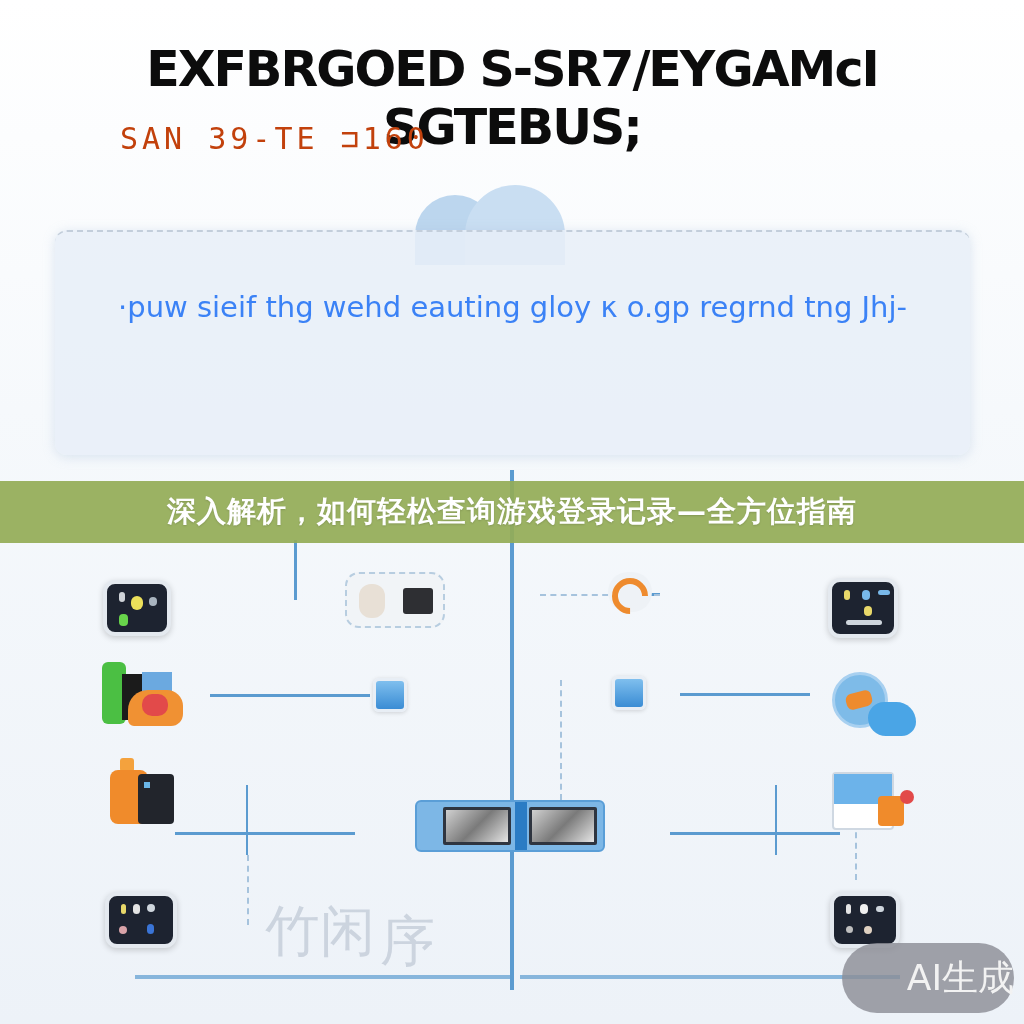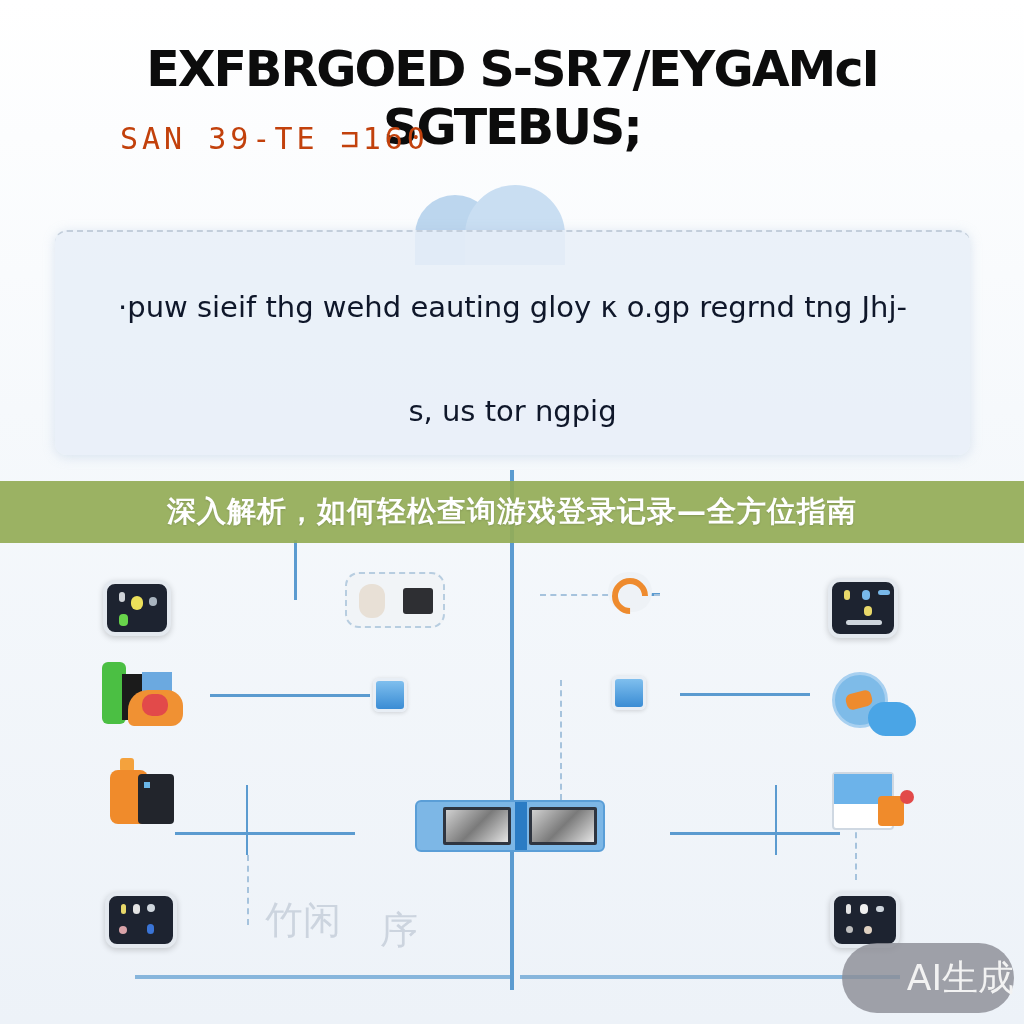--- a/index.html
+++ b/index.html
@@ -28,21 +28,21 @@
   }
   .cloud .c1 { position: absolute; left: 10px; top: 10px; width: 80px; height: 70px; border-radius: 40px 40px 0 0; background: #bcd6ee; }
   .cloud .c2 { position: absolute; left: 60px; top: 0; width: 100px; height: 80px; border-radius: 50px 50px 0 0; background: #c9def2; }
   .text-panel {
     position: absolute; left: 55px; top: 230px; width: 915px; height: 225px;
     background: rgba(231, 239, 248, 0.85); border-radius: 12px;
     box-shadow: 0 2px 12px rgba(160, 185, 215, 0.35);
     border-top: 2px dashed #c3cedb;
   }
   .panel-line {
-    position: absolute; left: 0; width: 100%; text-align: center; font-size: 29px; color: #0f172a;
+    position: absolute; left: 0; width: 100%; text-align: center; font-size: 29px; color: #3b82f6;
     font-family: "DejaVu Sans", sans-serif;
   }
   .banner {
     position: absolute; left: 0; top: 481px; width: 1024px; height: 62px;
     background: rgba(147, 172, 87, 0.93);
     display: flex; align-items: center; justify-content: center;
   }
   .banner-text {
     color: #ffffff; font-family: "DejaVu Sans", sans-serif; font-weight: bold; font-size: 29px; letter-spacing: 1px;
     text-shadow: 0 1px 2px rgba(0,0,0,0.15);
@@ -69,39 +69,38 @@
     position: absolute; top: 5px; width: 68px; height: 38px; border: 3px solid #2f3540; border-radius: 2px;
     background: linear-gradient(135deg, #d0d0d0, #7a7a7a 50%, #e5e5e5);
   }
   .ai-badge {
     position: absolute; left: 842px; top: 943px; width: 172px; height: 70px;
     border-radius: 35px; background: rgba(140, 142, 150, 0.82);
     display: flex; align-items: center; justify-content: flex-end;
   }
   .ai-badge span { color: #f2f2f2; font-size: 36px; font-family: "DejaVu Sans", sans-serif; }
   .faint-cjk {
-    position: absolute; font-size: 38px; color: rgba(140, 155, 175, 0.35); font-family: "DejaVu Sans", sans-serif;
+    position: absolute; font-size: 55px; color: rgba(140, 155, 175, 0.35); font-family: "DejaVu Sans", sans-serif;
   }
 </style>
 </head>
 <body>
 
 <div class="title-1">EXFBRGOED S-SR7/EYGAMcI SGTEBUS;</div>
 <div class="title-2">
   <span class="light">SAN 39-TE ⊐160</span>
 </div>
 
 <div class="cloud">
   <div class="c1"></div>
     <div class="c2"></div>
 </div>
 
 <div class="text-panel">
   <div class="panel-line" style="top:58px;">·puw sieif thg wehd eauting gloy κ o.gp regrnd tng Jhj-</div>
-  <div class="panel-line" style="top:162px;">s, us tor ngpig</div>
 </div>
 
 <div class="vline" style="left:510px; top:470px; width:4px; height:520px;"></div>
 <div class="vline" style="left:294px; top:540px; width:3px; height:60px;"></div>
 <div class="hline" style="left:210px; top:694px; width:160px;"></div>
 <div class="hline" style="left:680px; top:693px; width:130px;"></div>
 <div class="hline" style="left:630px; top:593px; width:30px;"></div>
 <div class="hline" style="left:175px; top:832px; width:180px;"></div>
 <div class="hline" style="left:670px; top:832px; width:170px;"></div>
 <div class="vline" style="left:246px; top:785px; width:2px; height:70px;"></div>

